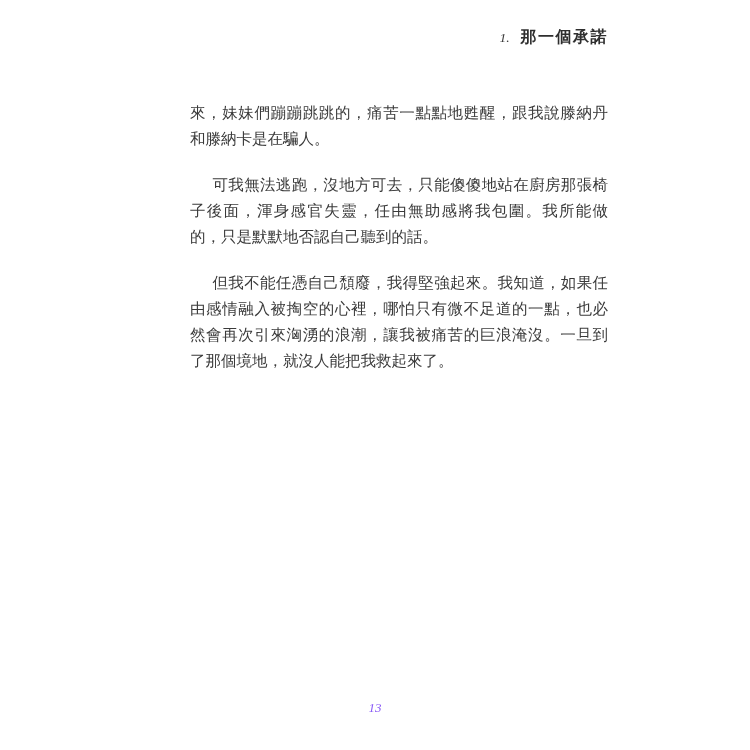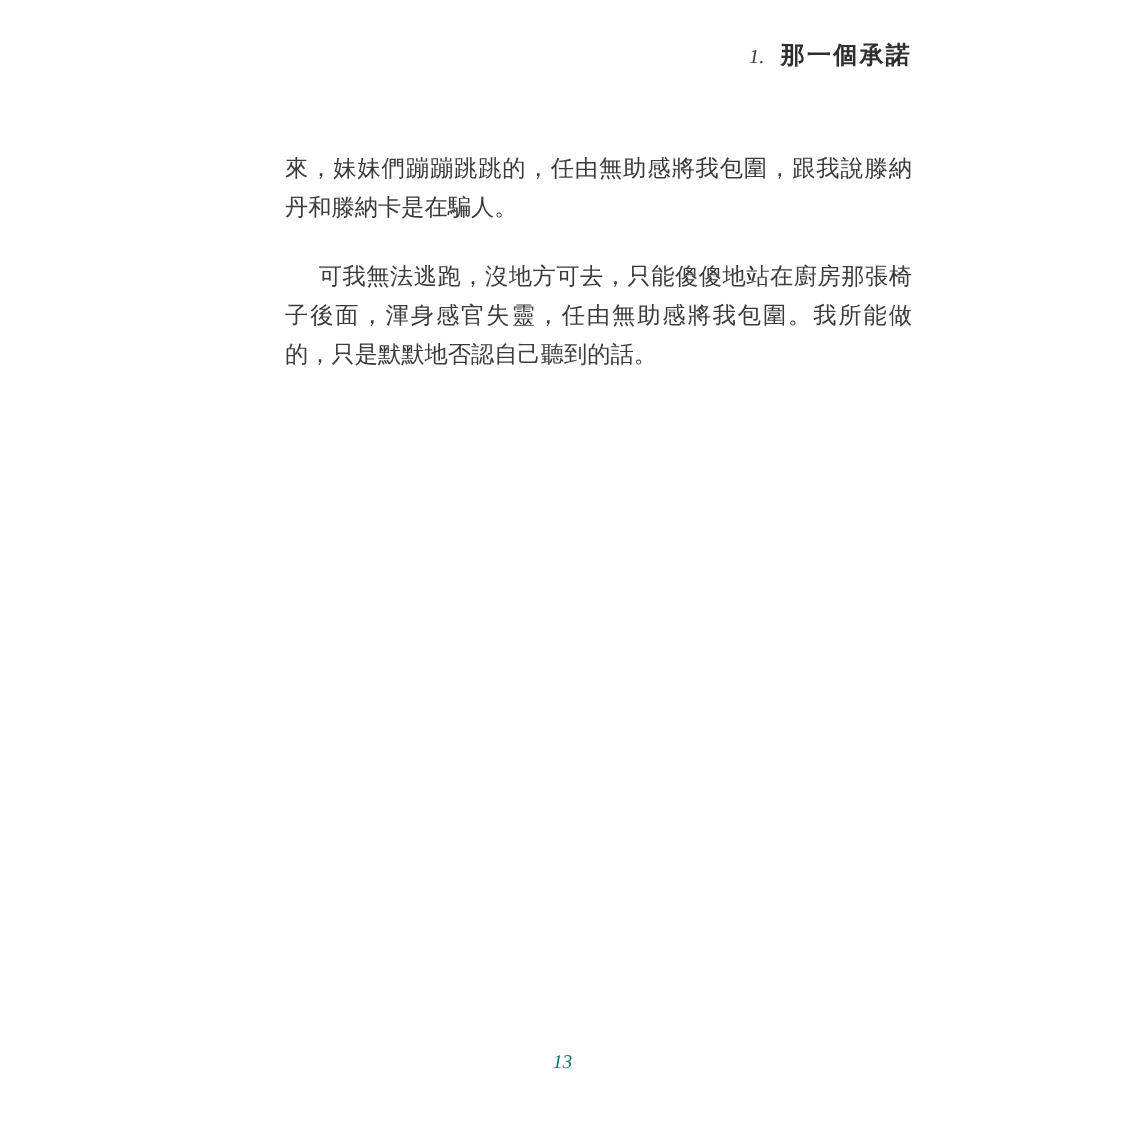--- a/index.html
+++ b/index.html
@@ -59,34 +59,35 @@
     text-indent: 1.45em;
   }
   .page-number {
     position: absolute;
     left: 0;
     right: 0;
     top: 700px;
     text-align: center;
     font-style: italic;
     font-size: 13px;
-    color: #0f766e;
+    color: #8b5cf6;
     font-family: "Liberation Serif", "DejaVu Serif", serif;
   }
 </style>
 </head>
 <body>
 
 <div class="page">
 
   <div class="chapter-header">
     <span class="chapter-number">1.</span>
     <span class="chapter-title">那一個承諾</span>
   </div>
 
   <div class="text-block">
-    <p class="para">來，妹妹們蹦蹦跳跳的，任由無助感將我包圍，跟我說滕納丹和滕納卡是在騙人。</p>
+    <p class="para">來，妹妹們蹦蹦跳跳的，痛苦一點點地甦醒，跟我說滕納丹和滕納卡是在騙人。</p>
     <p class="para indent">可我無法逃跑，沒地方可去，只能傻傻地站在廚房那張椅子後面，渾身感官失靈，任由無助感將我包圍。我所能做的，只是默默地否認自己聽到的話。</p>
+    <p class="para indent">但我不能任憑自己頹廢，我得堅強起來。我知道，如果任由感情融入被掏空的心裡，哪怕只有微不足道的一點，也必然會再次引來洶湧的浪潮，讓我被痛苦的巨浪淹沒。一旦到了那個境地，就沒人能把我救起來了。</p>
   </div>
 
   <div class="page-number">13</div>
 
 </div>
 
 </body></html>

